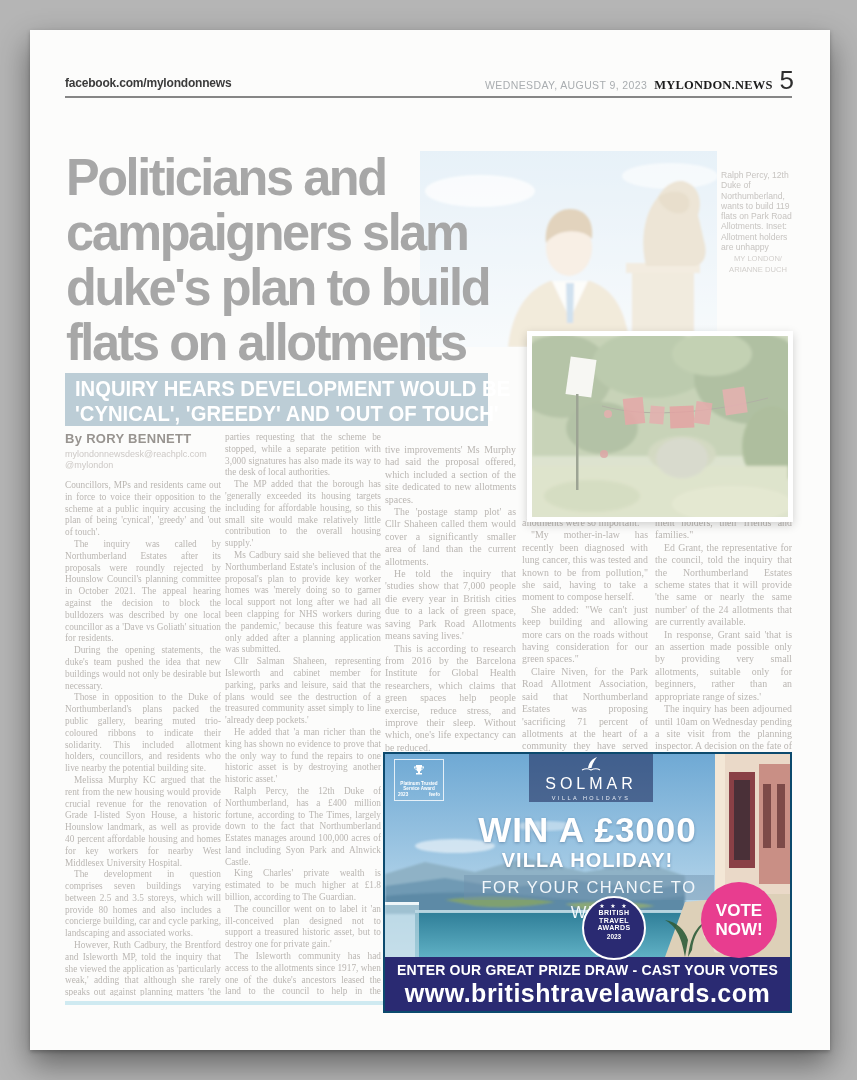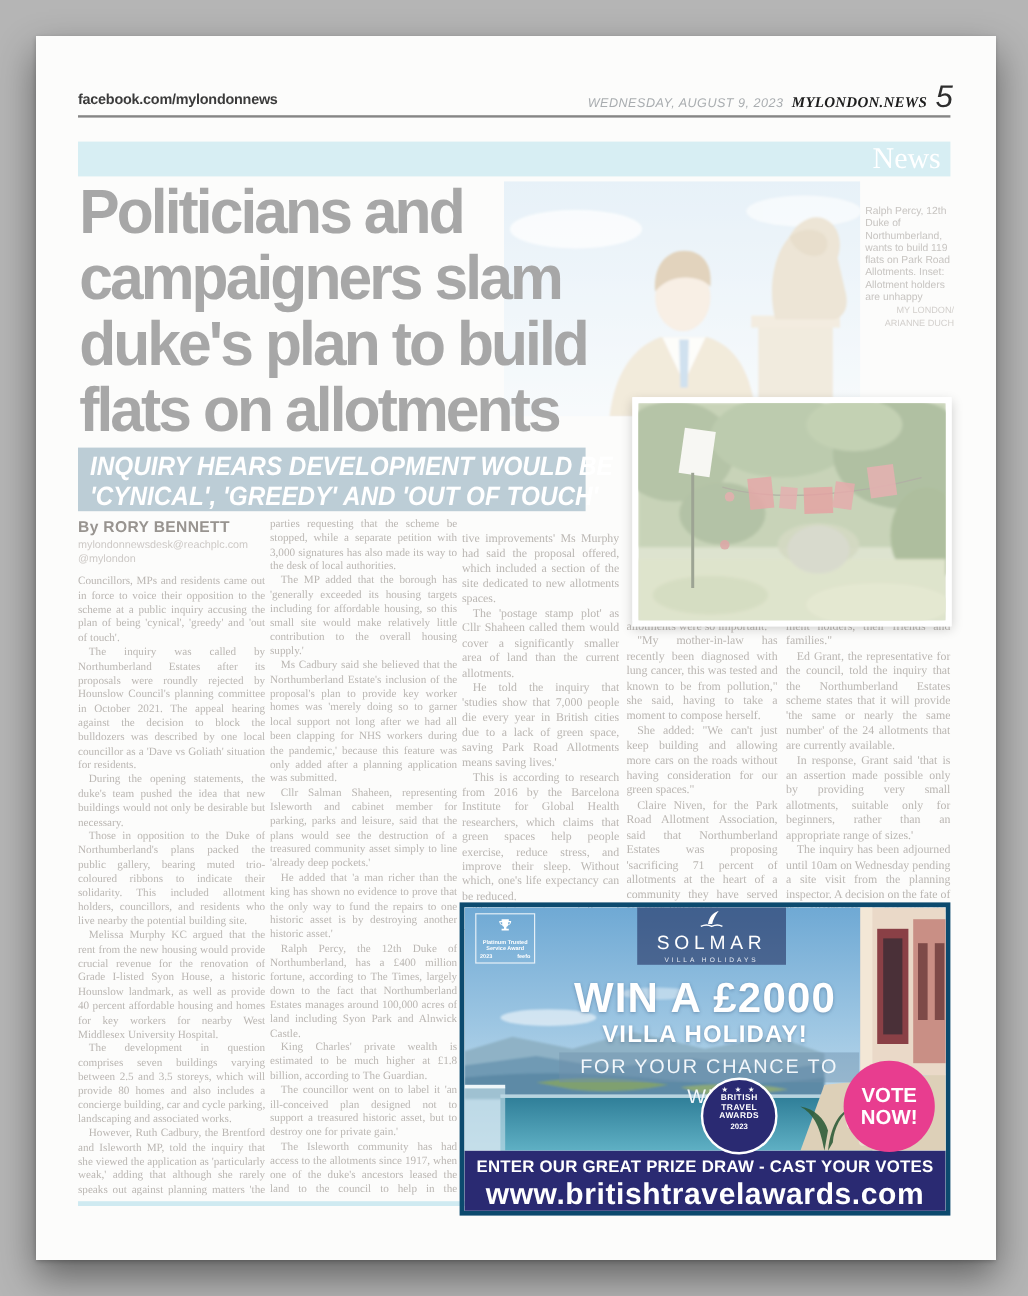--- a/index.html
+++ b/index.html
@@ -2,46 +2,46 @@
 <html style="--banner-blue: #d7eef3; --strip-blue: #bccdd6; --ad-navy: #2a2a72; --ad-pink: #e83d8f;"><head>
 <meta charset="utf-8">
 <style>
   html,body{margin:0;padding:0;}
   body{width:857px;height:1080px;background:#b5b5b5;position:relative;overflow:hidden;
        font-family:"Liberation Sans",sans-serif;}
   .paper{position:absolute;left:30px;top:30px;width:800px;height:1020px;background:#fcfcfb;
          box-shadow:0 2px 4px rgba(0,0,0,.25),0 14px 30px rgba(0,0,0,.45);}
   
   .hdr-left{position:absolute;left:35px;top:46px;font-size:12px;font-weight:bold;color:#3b3b3b;letter-spacing:-.2px;}
-  .hdr-right{position:absolute;right:36px;top:40px;display:flex;align-items:baseline;gap:7px;font-style:italic;}
+  .hdr-right{position:absolute;right:36px;top:40px;display:flex;align-items:baseline;gap:7px;}
   .hdr-date{font-size:10.5px;color:#a9adb0;letter-spacing:.4px;}
   .hdr-brand{font-family:"Liberation Serif",serif;font-size:12.5px;font-weight:bold;color:#1d1d1d;letter-spacing:.2px;}
   .hdr-page{font-size:26px;color:#2e2e2e;font-weight:400;line-height:20px;}
   .hdr-rule{position:absolute;left:35px;top:66px;width:727px;height:2px;background:#5f5f5f;opacity:.75;}
   
   .news-banner{position:absolute;left:35px;top:88px;width:727px;height:29px;background:var(--banner-blue,#d7eef3);}
   .news-banner span{position:absolute;right:8px;top:1px;font-family:"Liberation Serif",serif;
          font-size:25px;color:#ffffff;}
   
   .duke-photo{position:absolute;left:390px;top:121px;width:297px;height:196px;overflow:hidden;z-index:1;}
   .duke-photo::after{content:"";position:absolute;inset:0;background:rgba(255,255,255,.42);}
   
   .headline{position:absolute;left:36px;top:120px;z-index:2;font-weight:bold;font-size:52px;line-height:55px;
          letter-spacing:-2.5px;color:#a7a7a7;transform:scaleX(.97);transform-origin:left top;white-space:nowrap;}
   
   .caption{position:absolute;left:691px;top:140px;width:74px;font-size:8.6px;line-height:10.3px;color:#c7c4c1;z-index:2;}
-  .caption .credit{margin-top:2px;text-align:right;font-size:7.6px;color:#d2cfcc;}
+  .caption .credit{margin-top:2px;text-align:center;font-size:7.6px;color:#d2cfcc;}
   
   .inset-photo{position:absolute;left:497px;top:301px;width:256px;height:181px;background:#fff;border:5px solid #fff;
          box-shadow:0 3px 9px rgba(0,0,0,.18);z-index:3;}
   .inset-photo svg{display:block;}
   .inset-photo::after{content:"";position:absolute;inset:0;background:rgba(255,255,255,.32);}
   
   .substrip{position:absolute;left:35px;top:343px;width:423px;height:53px;background:var(--strip-blue,#bccdd6);
-         z-index:4;color:#fff;font-style:italic;font-weight:bold;font-size:22px;line-height:25px;
+         z-index:4;color:#fff;font-weight:bold;font-size:22px;line-height:25px;
          padding:3px 0 0 10px;box-sizing:border-box;transform-origin:left top;}
   .substrip .l{transform:scaleX(.92);transform-origin:left;white-space:nowrap;}
   
   .byline{position:absolute;left:35px;top:401px;width:156px;}
   .byline .name{font-size:13px;font-weight:bold;color:#989490;letter-spacing:.3px;}
   .byline .sub{font-size:9px;line-height:11px;color:#cdc9c6;margin-top:3px;}
   
   .col{position:absolute;overflow:hidden;font-family:"Liberation Serif",serif;color:#bab6b2;
        text-align:justify;}
   .col p{margin:0;}
@@ -49,21 +49,21 @@
   .c12{font-size:9.3px;line-height:11.8px;}
   .c345{font-size:9.9px;line-height:12.4px;}
   #col-0{left:35px;top:450px;width:156px;height:516px;}
   #col-1{left:195px;top:402px;width:156px;height:564px;}
   #col-2{left:355px;top:414px;width:131px;height:332px;}
   #col-3{left:492px;top:487px;width:126px;height:259px;}
   #col-4{left:625px;top:487px;width:137px;height:259px;}
   .blue-rule{position:absolute;left:35px;top:971px;width:346px;height:4px;background:#cfeaf1;}
   
   .ad{position:absolute;left:353px;top:722px;width:409px;height:261px;z-index:5;overflow:hidden;
-      border:4px solid #0c4a6e;box-sizing:border-box;}
+      border:2px solid #0c4a6e;box-sizing:border-box;}
   .ad-scene{position:absolute;inset:0;}
   .ad-logo{position:absolute;left:144px;top:0;width:124px;height:48px;background:rgba(25,34,84,.55);
       text-align:center;color:#fff;}
   .ad-logo .sail{margin-top:3px;height:14px;}
   .ad-logo .nm{font-size:16px;letter-spacing:4px;margin-top:0px;}
   .ad-logo .tg{font-size:5.5px;letter-spacing:2.5px;margin-top:2px;color:#e8edf5;}
   .ad-badge{position:absolute;left:9px;top:5px;width:50px;height:42px;border:1px solid rgba(255,255,255,.8);
       color:#fff;text-align:center;padding-top:2px;box-sizing:border-box;}
   .ad-badge .tx{font-size:4.6px;line-height:5.2px;font-weight:bold;margin-top:1px;}
   .ad-badge .row{display:flex;justify-content:space-between;padding:1px 3px 0;font-size:4.6px;font-weight:bold;}
@@ -93,23 +93,20 @@
 <div class="paper">
 
   <div class="hdr-left">facebook.com/mylondonnews</div>
   <div class="hdr-right">
     <span class="hdr-date">WEDNESDAY, AUGUST 9, 2023</span>
     <span class="hdr-brand">MYLONDON.NEWS</span>
     <span class="hdr-page">5</span>
   </div>
   <div class="hdr-rule"></div>
 
-  <div class="news-banner">
-    <span>News</span>
-  </div>
 
   <div class="duke-photo">
     <svg width="297" height="196" viewBox="0 0 297 196">
       <defs>
         <linearGradient id="sky" x1="0" y1="0" x2="0" y2="1">
           <stop offset="0" stop-color="#d6e7f3"></stop>
             <stop offset="1" stop-color="#f2f7fa"></stop>
         </linearGradient>
         <filter id="soft">
             <feGaussianBlur stdDeviation="1.1"></feGaussianBlur>
@@ -318,21 +315,21 @@
 
     <div class="ad-logo">
       <svg class="sail" width="26" height="14" viewBox="0 0 26 14">
         <path d="M10 11 C11 5 14 2 19 0 C16 4 14 8 13.5 11 Z" fill="#fff"></path>
         <path d="M4 13 Q9 10.5 13 13 Q18 10.5 22 13" stroke="#fff" stroke-width="1.2" fill="none"></path>
       </svg>
       <div class="nm">SOLMAR</div>
       <div class="tg">VILLA HOLIDAYS</div>
     </div>
 
-    <div class="ad-h1">WIN A £2000</div>
+    <div class="ad-h1">WIN A £3000</div>
     <div class="ad-h2">VILLA HOLIDAY!</div>
     <div class="ad-band">FOR YOUR CHANCE TO WIN</div>
 
     <div class="bta">
       <div class="stars">★ ★ ★</div>
       <div class="t1">BRITISH</div>
       <div class="t1">TRAVEL</div>
       <div class="t1">AWARDS</div>
       <div class="yr">2023</div>
     </div>

